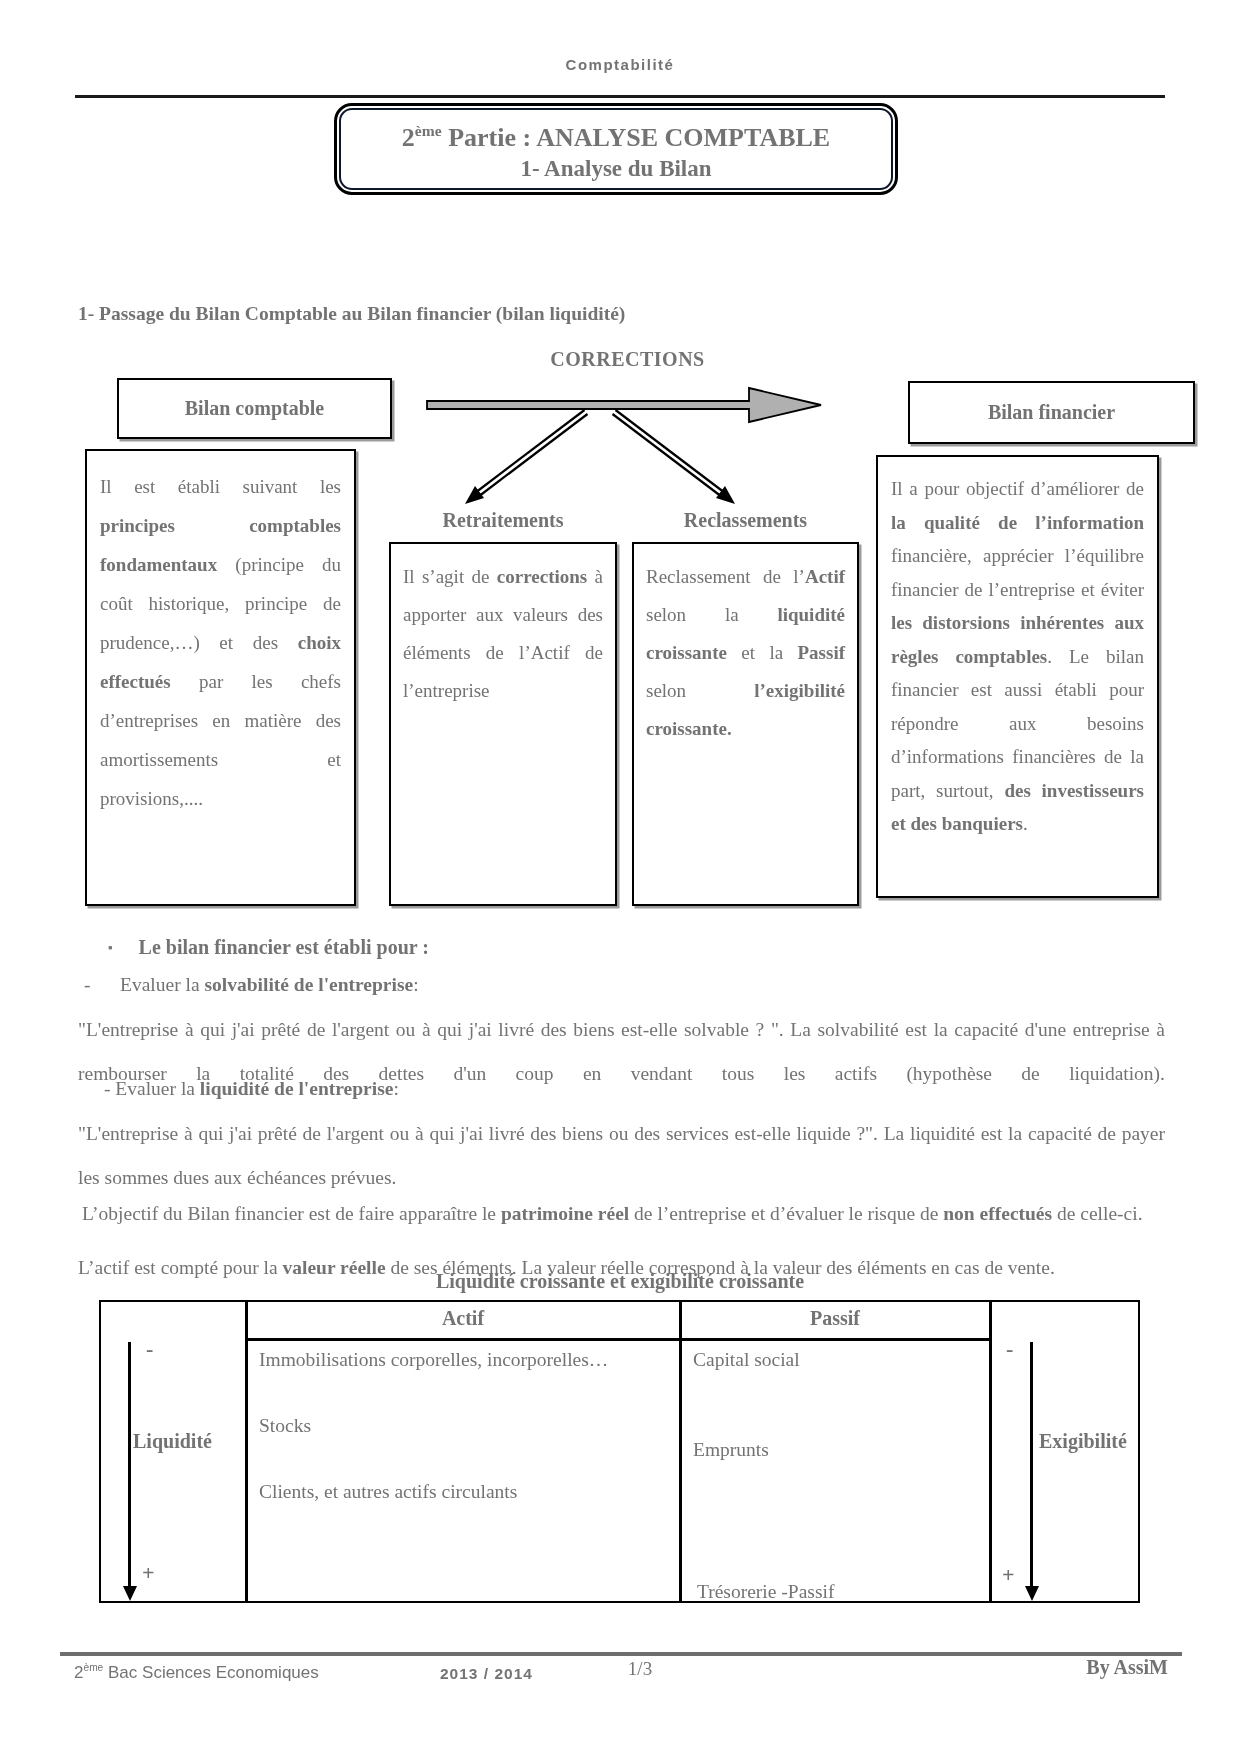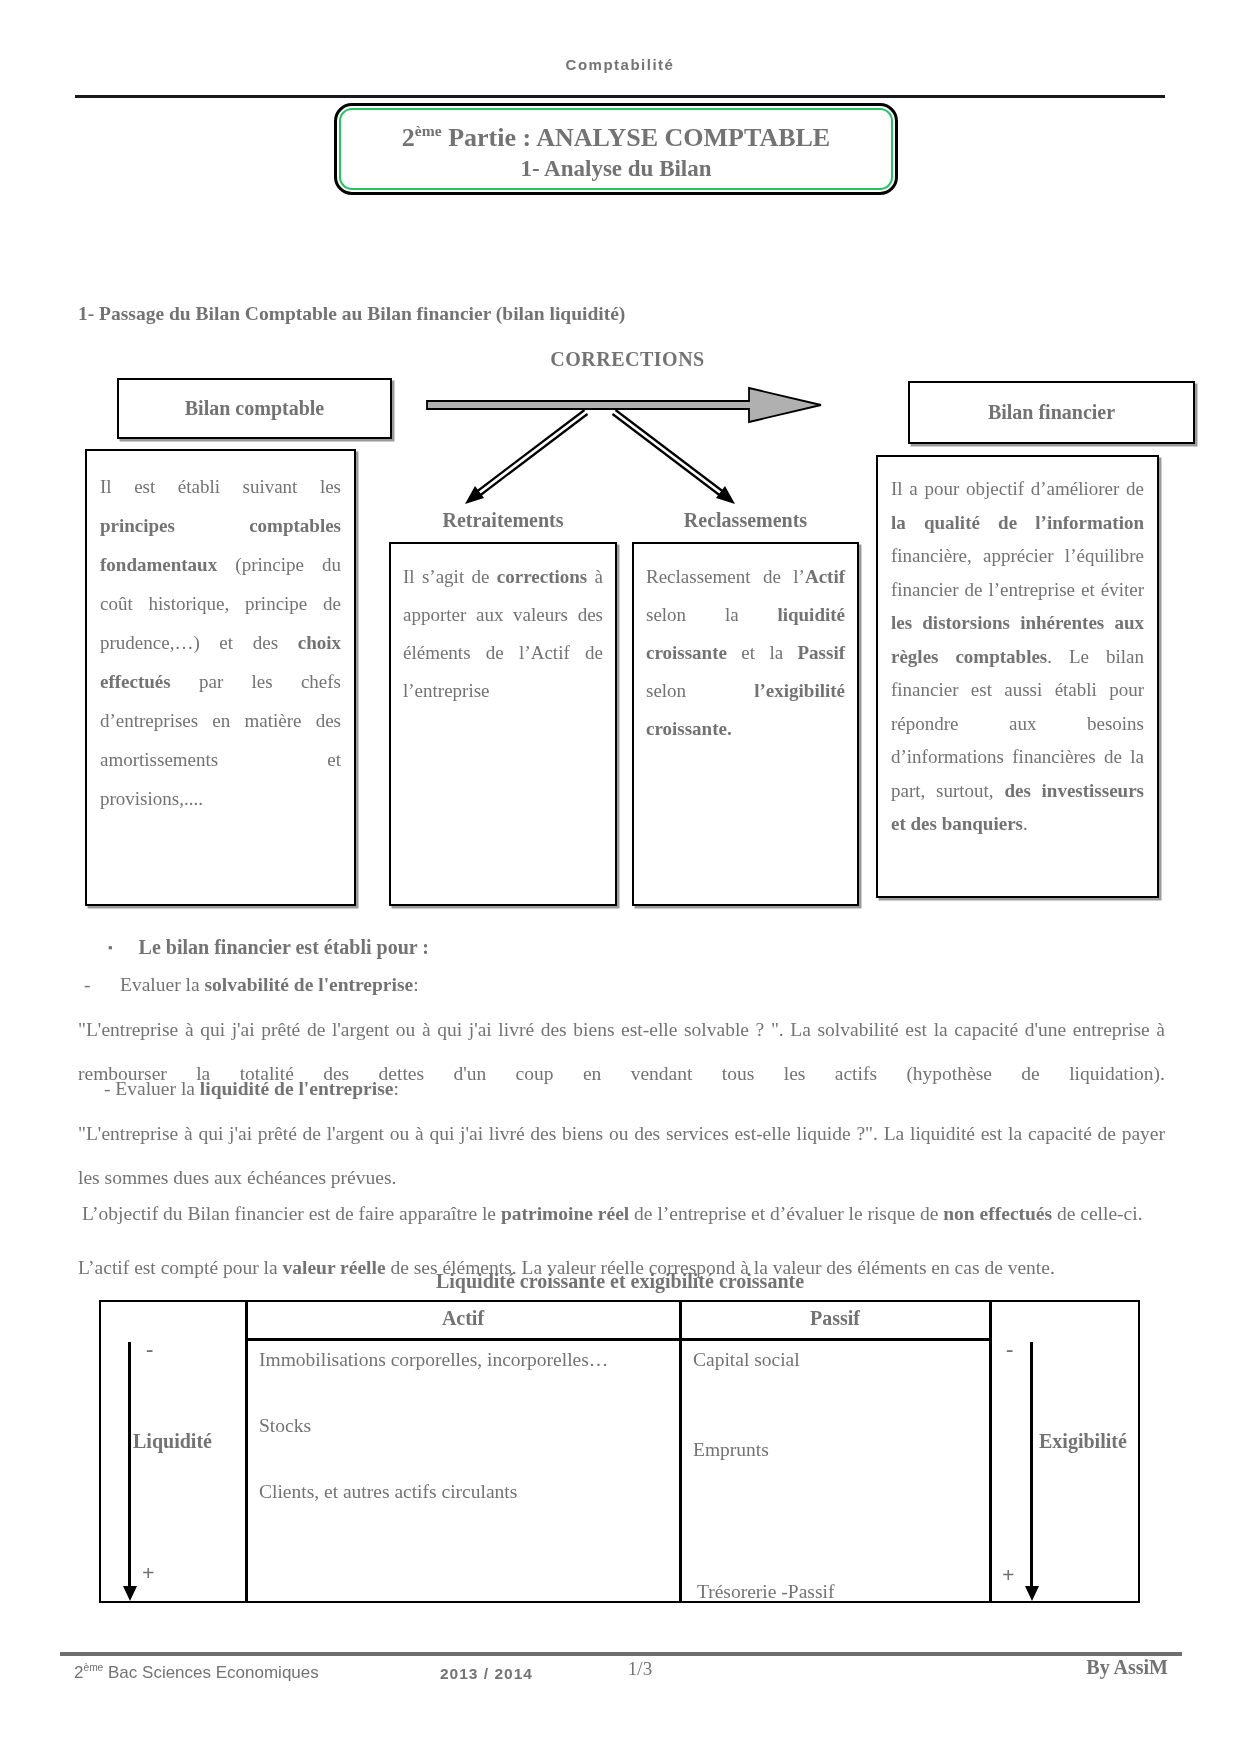--- a/index.html
+++ b/index.html
@@ -14,21 +14,21 @@
   
   .hdr-title { top:56px; left:0; width:1240px; text-align:center;
     font-family:"Liberation Sans", sans-serif; font-weight:bold; font-size:15px;
     letter-spacing:1.5px; }
   .top-rule { top:95px; left:75px; width:1090px; height:3px; background:#1a1a1a; }
 
   
   .title-box { left:334px; top:103px; width:558px; height:86px;
     border:3.5px solid #000; border-radius:18px; }
   .title-box-inner { position:absolute; left:2px; top:2px; right:2px; bottom:2px;
-    border:2px solid #22c55e; border-radius:13px;
+    border:2px solid #0f172a; border-radius:13px;
     display:flex; flex-direction:column; justify-content:center; align-items:center; }
   .title-l1 { font-weight:bold; font-size:26px; line-height:34px; }
   .title-l1 sup, .sup { font-size:60%; vertical-align:super; }
   .title-l2 { font-weight:bold; font-size:23px; line-height:30px; }
 
   .section-heading { left:78px; top:303px; font-size:19.5px; font-weight:bold; }
 
   .corrections { left:430px; top:348px; width:395px; text-align:center;
     font-weight:bold; font-size:20px; letter-spacing:0.5px; }
 

